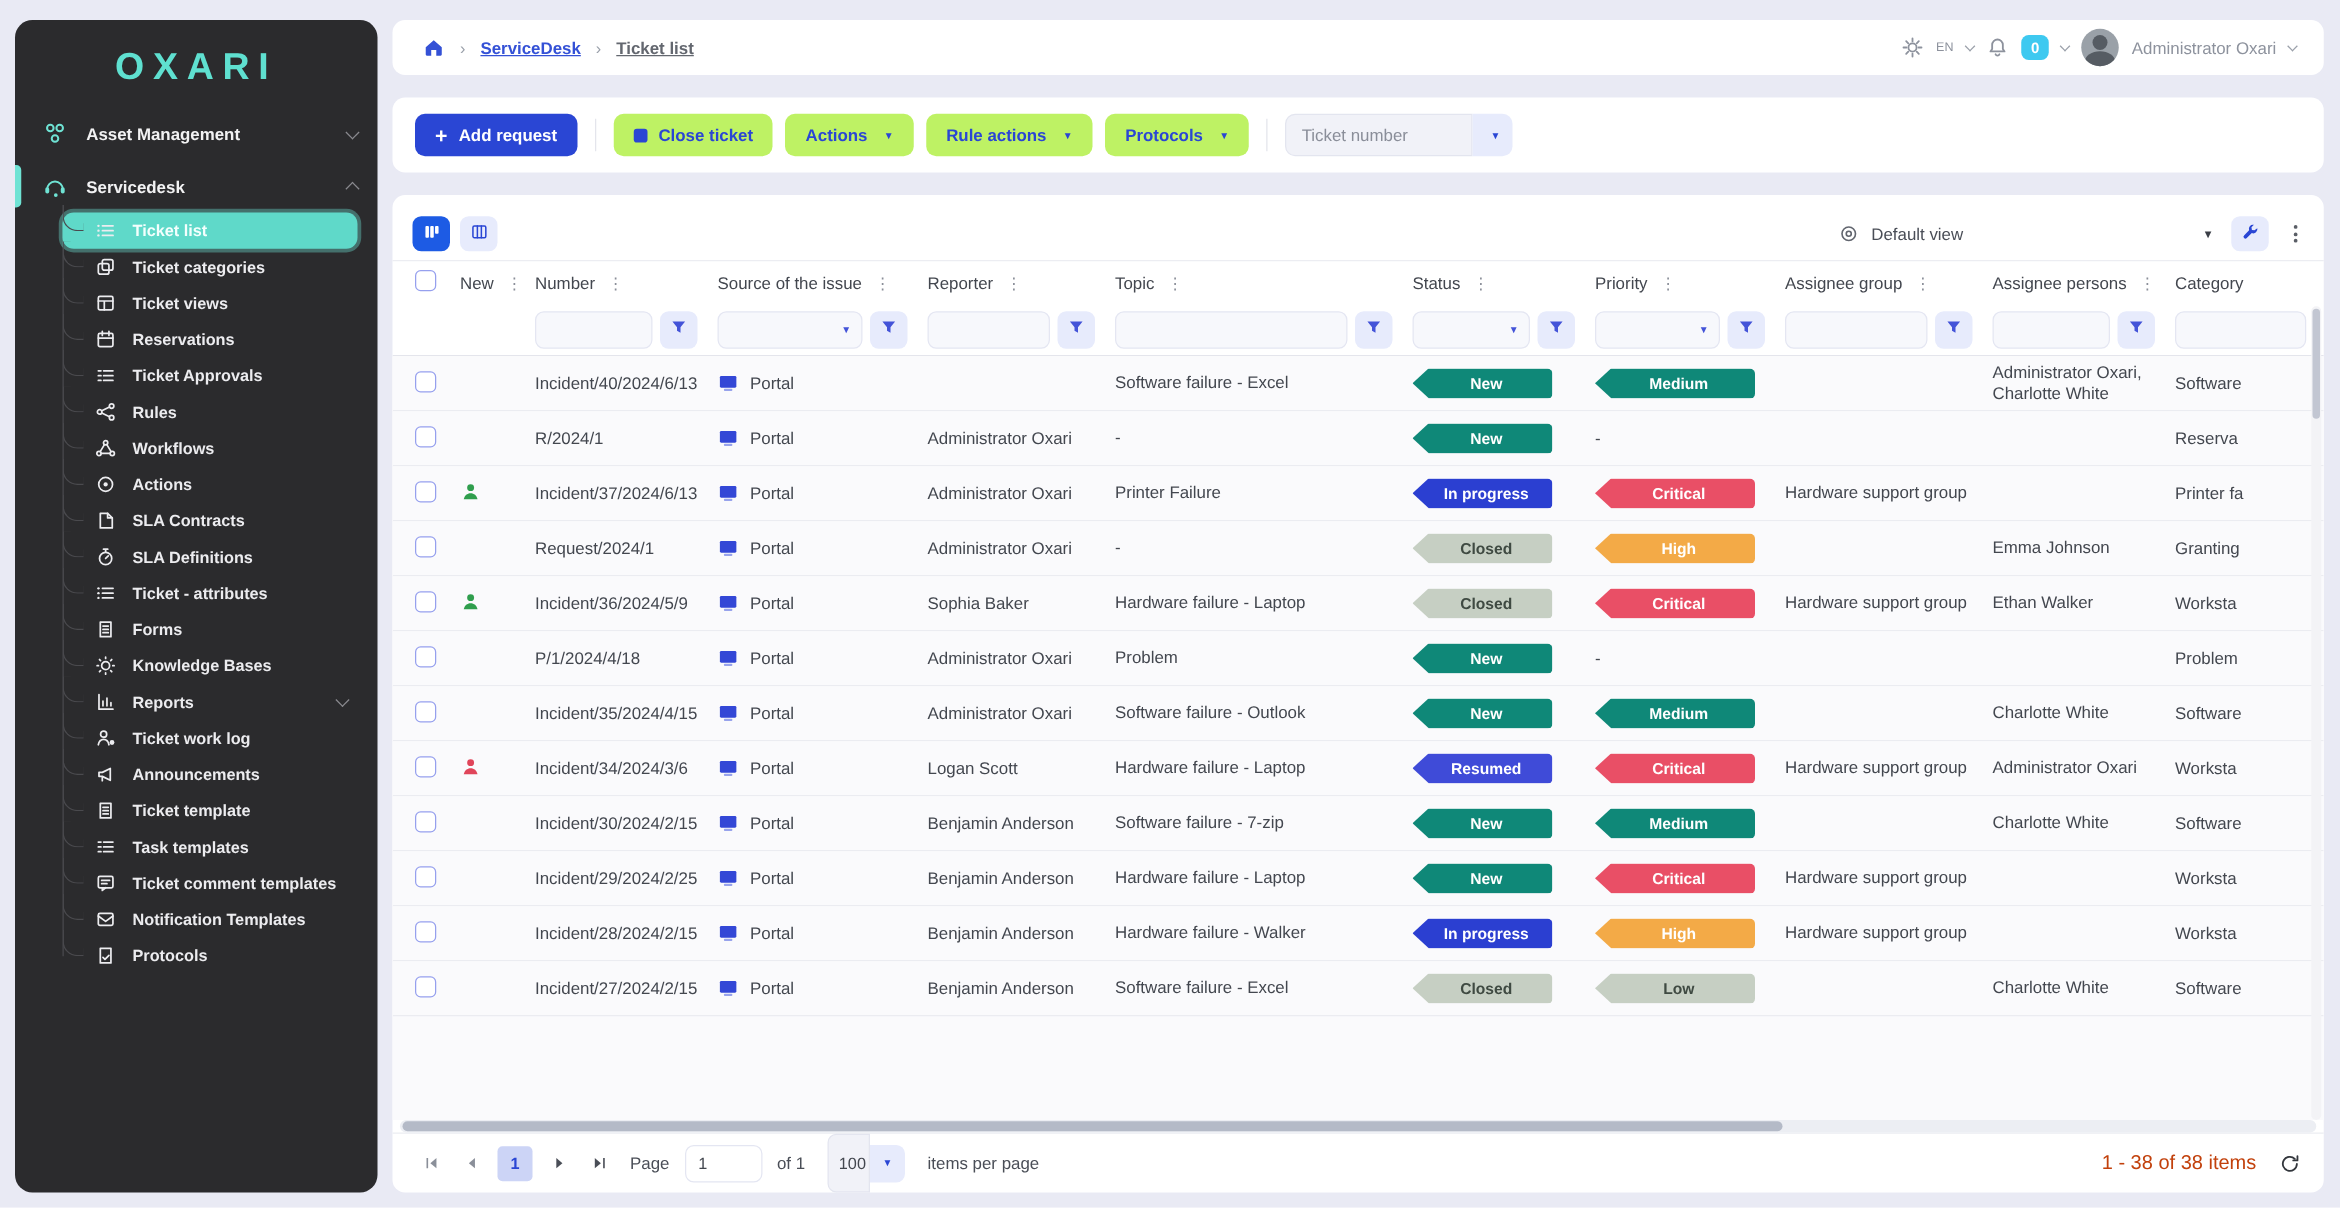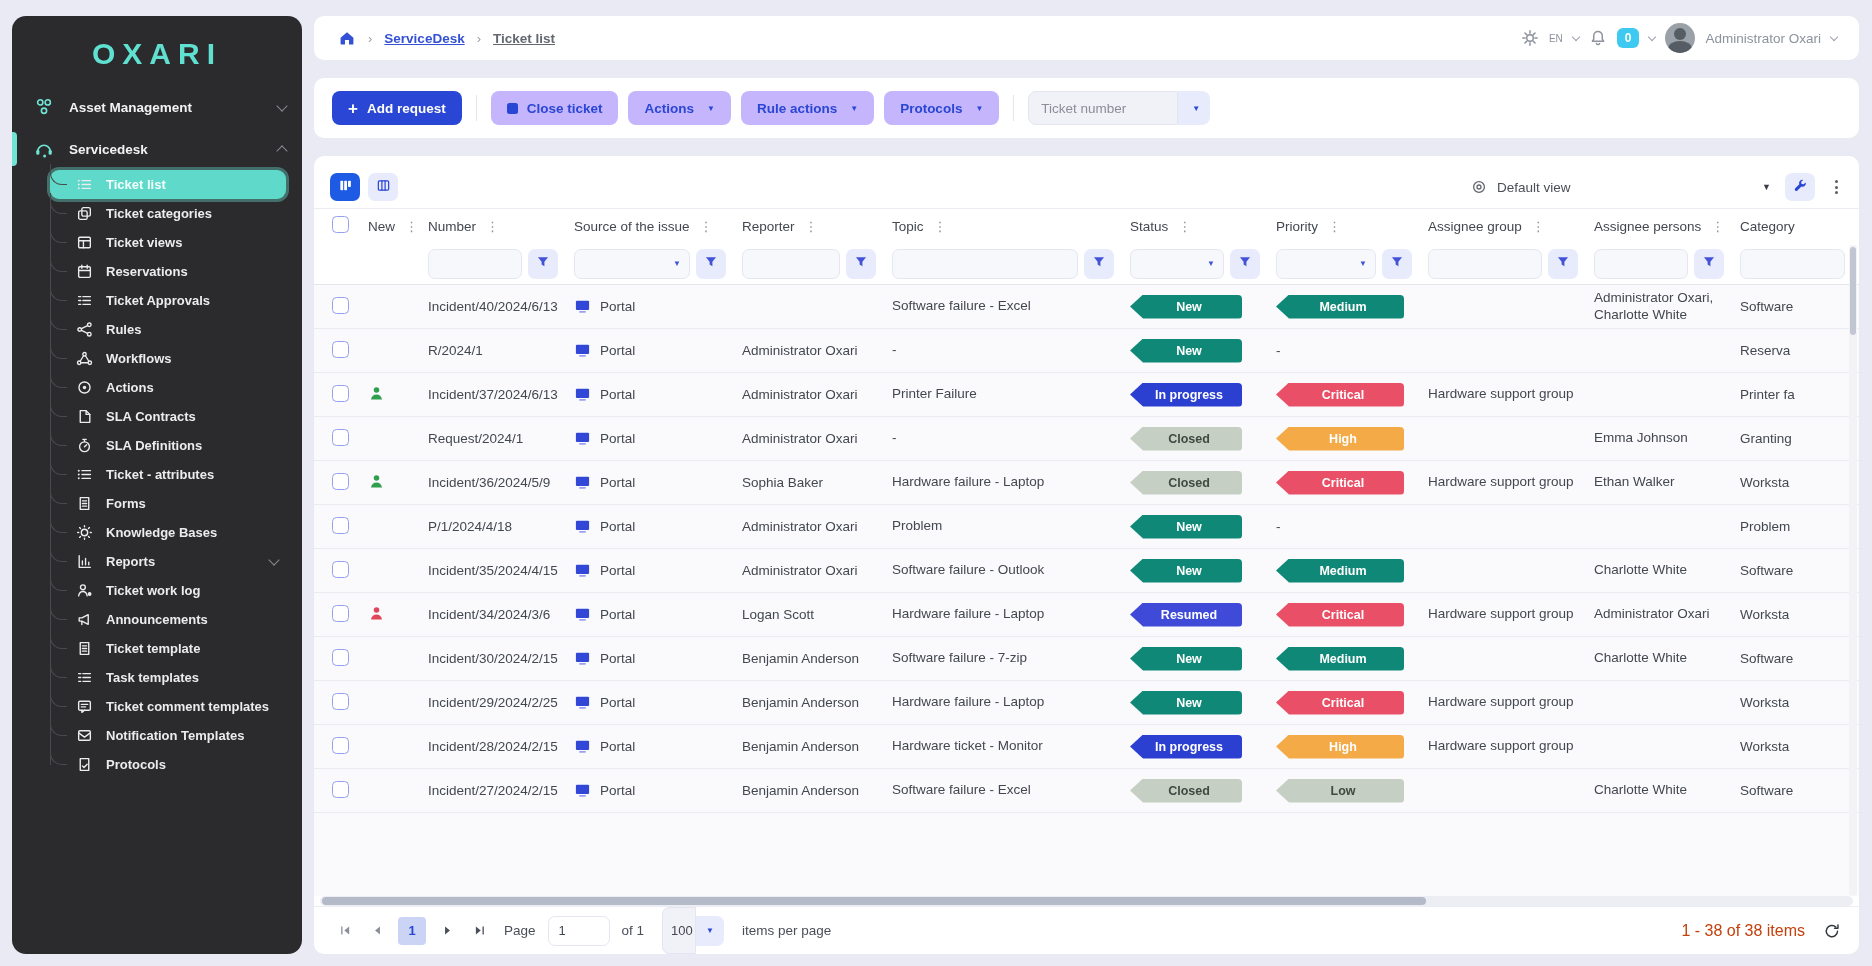--- a/index.html
+++ b/index.html
@@ -45,21 +45,21 @@
   .notif-badge { background:#3ec9f0; color:#fff; font-size:12px; font-weight:700; border-radius:6px; padding:3px 8px; cursor:pointer; }
   .avatar { width:30px; height:30px; border-radius:50%; background:#9aa1a8; overflow:hidden; position:relative; cursor:pointer; }
   .avatar::before { content:''; position:absolute; left:9px; top:5px; width:12px; height:12px; border-radius:50%; background:#565c63; }
   .avatar::after { content:''; position:absolute; left:3px; top:18px; width:24px; height:16px; border-radius:50%; background:#565c63; }
   .user-name { font-size:13.5px; color:#8d929d; cursor:pointer; }
 
   
   .tool-card { height:60px; display:flex; align-items:center; gap:10px; padding:0 18px; margin-bottom:18px; }
   .btn { height:34px; display:inline-flex; align-items:center; gap:9px; border:none; border-radius:8px; font-family:inherit; font-size:13.5px; font-weight:700; cursor:pointer; padding:0 16px; }
   .btn-primary { background:#2a46d4; color:#fff; }
-  .btn-light { background:#c4b5fd; color:#2a46d4; }
+  .btn-light { background:#bef264; color:#2a46d4; }
   .plus { font-size:17px; font-weight:700; line-height:1; }
   .sq-ic { width:11px; height:11px; background:#2a46d4; border-radius:2.5px; display:inline-block; }
   .dd-tri { font-size:8px; color:#2a46d4; margin-left:4px; }
   .vsep { width:1px; height:26px; background:#e4e5ec; margin:0 4px; }
   .tk-field { height:34px; width:150px; background:#f1f2f8; border:1px solid #e3e5ef; border-radius:8px 0 0 8px; display:flex; align-items:center; padding:0 12px; color:#8a8e99; font-size:13.5px; cursor:text; }
   .tk-dd { height:34px; width:32px; background:#e7ebfc; border-radius:0 8px 8px 0; display:flex; align-items:center; justify-content:center; cursor:pointer; }
 
   
   .table-card { flex:1; min-height:0; display:flex; flex-direction:column; padding:10px 0 0 0; position:relative; }
   .view-bar { height:42px; display:flex; align-items:center; padding:0 16px; gap:8px; }
@@ -844,21 +844,21 @@
     <div class="cell c-new"></div>
     <div class="cell c-num">Incident/28/2024/2/15</div>
     <div class="cell c-src src-cell">
                 <span class="mon"><svg viewBox="0 0 16 16" width="100%" height="100%">
                     <rect x="1.8" y="2.6" width="12.4" height="8.8" rx="1" fill="#3347d6"></rect>
                     <rect x="4.8" y="12.2" width="6.4" height="1.7" rx=".7" fill="#97a3ec"></rect>
                   </svg></span>
                 <span>Portal</span>
               </div>
     <div class="cell c-rep">Benjamin Anderson</div>
-    <div class="cell c-top">Hardware ticket - Monitor</div>
+    <div class="cell c-top">Hardware failure - Walker</div>
     <div class="cell c-sta"><span class="badge k-in-progress">In progress</span></div>
     <div class="cell c-pri"><span class="badge k-high">High</span></div>
     <div class="cell c-agr">Hardware support group</div>
     <div class="cell c-ape"></div>
     <div class="cell c-cat">Worksta</div>
   </div>
 
   <div class="trow">
     <div class="cell c-cb"><span class="cb"></span></div>
     <div class="cell c-new"></div>

